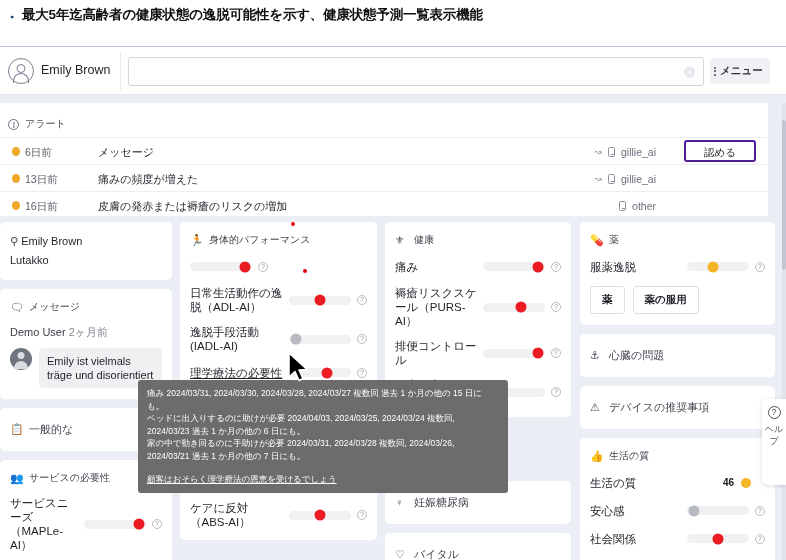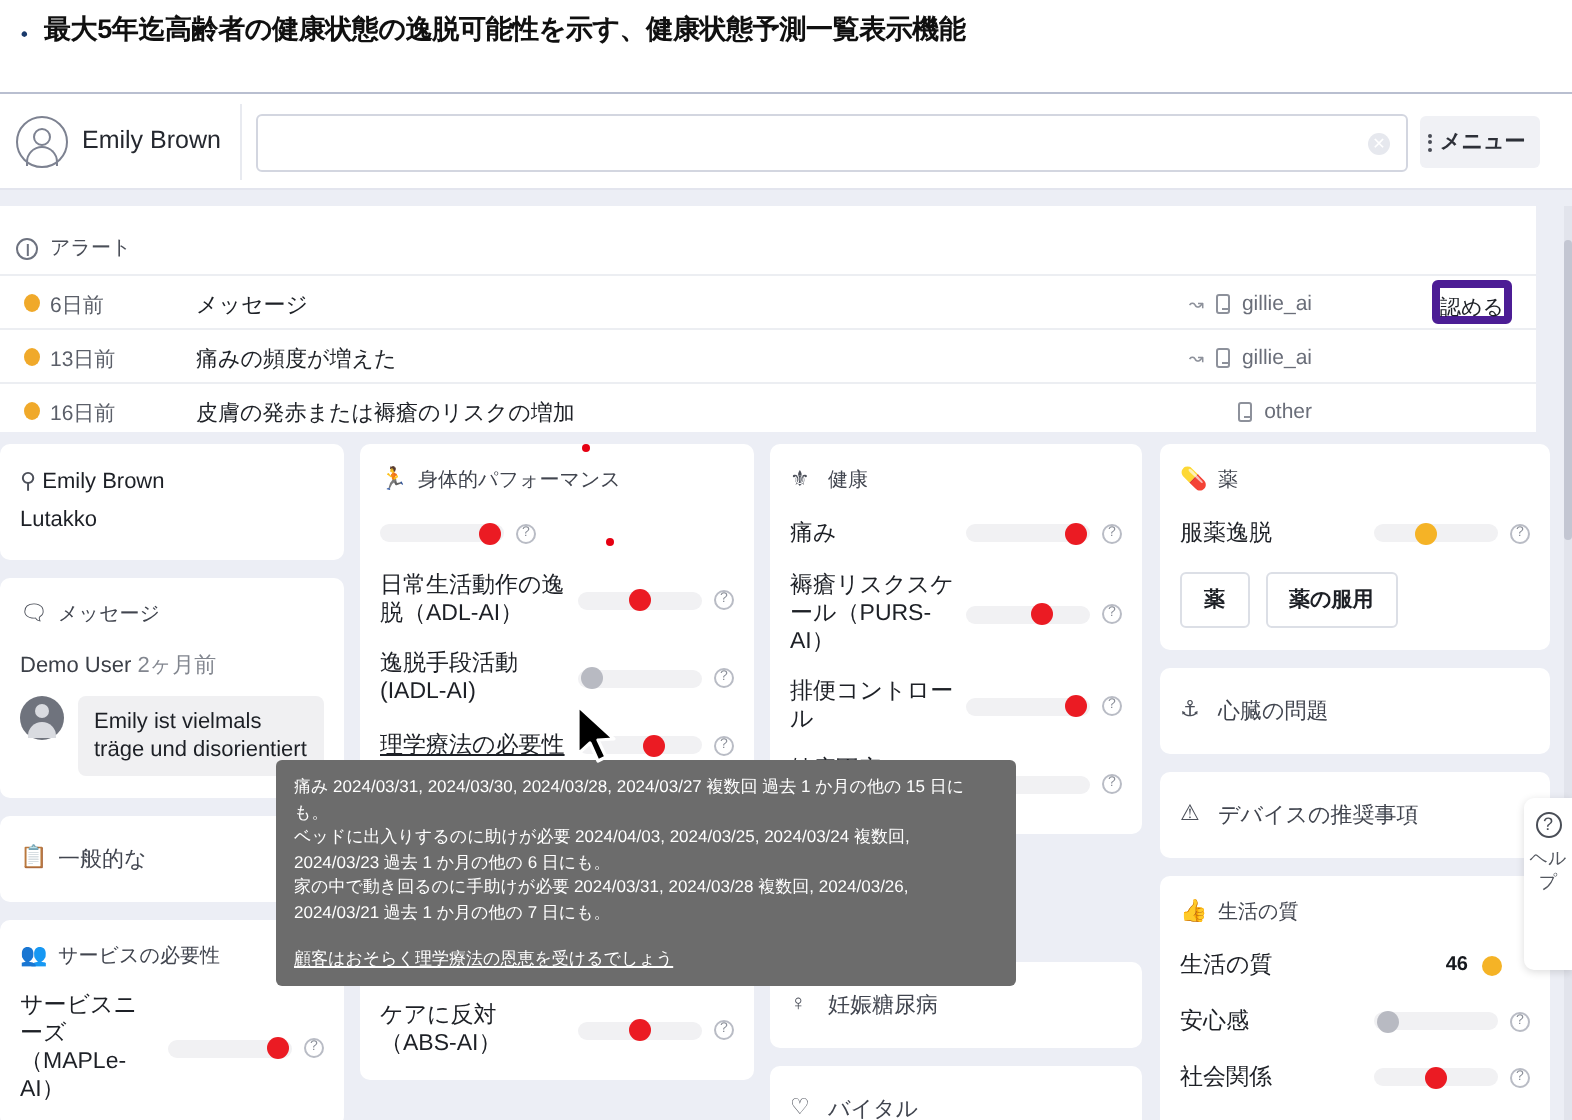--- a/index.html
+++ b/index.html
@@ -123,22 +123,22 @@
   .alert-src .src-name { font-size: 10.5px; color: #6a6e79; }
   .ico-arrow { font-size: 9px; color: #8d919b; }
   .ico-phone {
     width: 7px; height: 10px; border: 1px solid #8d919b; border-radius: 1.5px;
     position: relative;
   }
   .ico-phone::after {
     content:""; position:absolute; left:2px; bottom:1px; width:3px; height:1px; background:#8d919b;
   }
   .ack-btn {
-    position: absolute; right: 12px; top: 2px; width: 40px; height: 22px;
-    border: 4px solid #4c1d95; border-radius: 3px; background: #fff;
+    position: absolute; right: 12px; top: 2px; width: 72px; height: 22px;
+    border: 2px solid #4c1d95; border-radius: 3px; background: #fff;
     font-size: 10.5px; color: #1d2026; line-height: 20px; text-align: center;
   }
 
   
   .col { position: absolute; top: 222px; }
   .col.c1 { left: 0;   width: 172px; }
   .col.c2 { left: 180px; width: 197px; }
   .col.c3 { left: 385px; width: 186px; }
   .col.c4 { left: 580px; width: 195px; }
 

